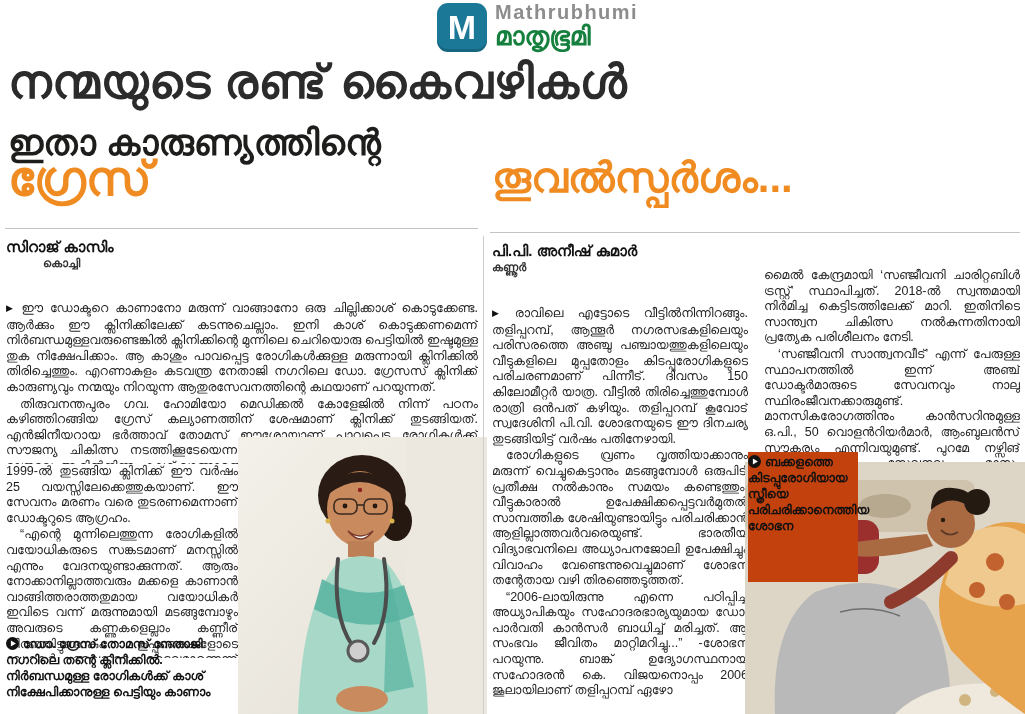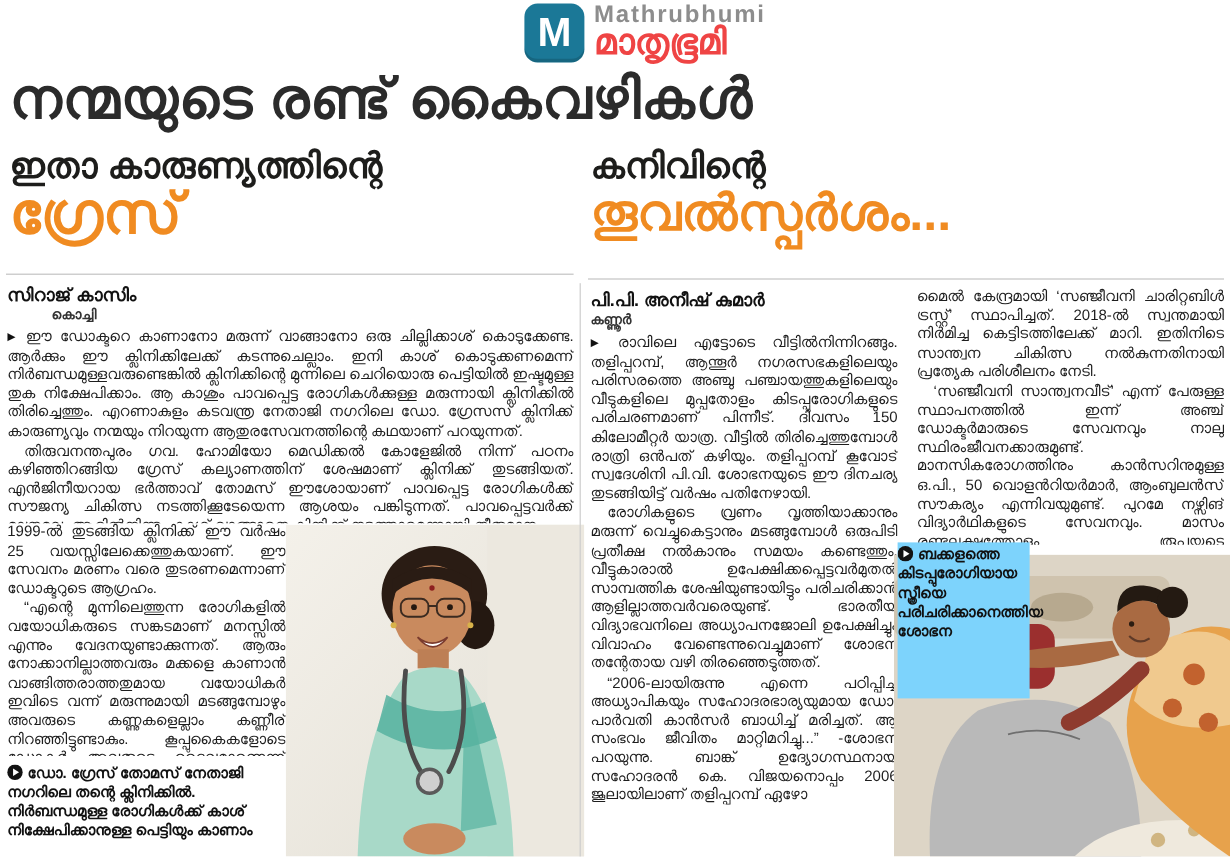--- a/index.html
+++ b/index.html
@@ -10,34 +10,34 @@
   
   .masthead{position:absolute;left:0;top:0;width:100%;height:56px;}
   .logo-wrap{position:absolute;left:437px;top:3px;display:flex;align-items:flex-start;}
   .logo-m{
     width:50px;height:49px;background:#1b7897;border-radius:11px;color:#fff;
     font-weight:bold;font-size:34px;display:flex;align-items:center;justify-content:center;
     box-shadow:inset 0 -3px 0 rgba(0,0,0,.15);
   }
   .brand-col{margin-left:8px;display:flex;flex-direction:column;}
   .brand-en{color:#8d8d8d;font-weight:bold;font-size:20px;letter-spacing:1.5px;line-height:18px;}
-  .brand-ml{color:#ef4444;font-weight:bold;font-size:30px;line-height:30px;}
+  .brand-ml{color:#15803d;font-weight:bold;font-size:26px;line-height:30px;}
   
   .main-headline{
     position:absolute;left:8px;top:56px;width:860px;
     font-size:47px;font-weight:700;color:#2b2b2b;letter-spacing:.5px;line-height:1.1;
   }
   
-  .kicker{position:absolute;font-weight:bold;color:#1d1d1b;font-size:30px;line-height:1.15;}
+  .kicker{position:absolute;font-weight:bold;color:#1d1d1b;font-size:36px;line-height:1.15;}
   .big-head{position:absolute;font-weight:bold;color:#f08b21;line-height:1.05;}
   .rule-h{position:absolute;height:1px;background:#c3c3c3;}
   .rule-v{position:absolute;width:1px;background:#cccccc;}
   .byline-name{position:absolute;font-weight:bold;font-size:15px;color:#111;text-align:right;}
   .byline-place{position:absolute;font-weight:bold;font-size:11.5px;color:#333;}
-  .body-block{position:absolute;font-size:12.5px;line-height:15.6px;text-align:justify;color:#1e1e1e;overflow:hidden;}
+  .body-block{position:absolute;font-size:12.5px;line-height:15.6px;text-align:justify;color:#1e1e1e;overflow:hidden;margin-top:28px;}
   .body-block p{margin:0;}
   .body-block p + p{text-indent:14px;margin-top:1px;}
   .lead-arrow{font-size:9px;color:#111;margin-right:5px;position:relative;top:-1px;}
   .caption{position:absolute;font-weight:bold;font-size:12.5px;line-height:16px;color:#111;}
   .cap-icon{display:inline-block;width:13px;height:13px;vertical-align:-2px;margin-right:4px;}
   .photo{position:absolute;overflow:hidden;border-bottom:1px solid #d7d7d7;}
   .photo svg{display:block;}
 </style>
 </head>
 <body>
@@ -123,21 +123,20 @@
       <path d="M100 122 q-6 56 14 86" fill="none" stroke="#4c4c4c" stroke-width="4" stroke-linecap="round"></path>
       <path d="M146 122 q8 52 -10 84" fill="none" stroke="#4c4c4c" stroke-width="4" stroke-linecap="round"></path>
       <circle cx="120" cy="214" r="10" fill="#cfcfcf" stroke="#5a5a5a" stroke-width="3"></circle>
 
       <ellipse cx="124" cy="262" rx="26" ry="13" fill="#c98a5e"></ellipse>
     </svg>
   </div>
 
   <div class="rule-v" style="left:483px;top:236px;height:478px;"></div>
 
-  <div class="kicker" style="left:492px;top:122px;">കനിവിന്റെ</div>
   <div class="big-head" style="left:492px;top:156px;font-size:42px;">തൂവൽസ്പർശം...</div>
   <div class="rule-h" style="left:490px;top:232px;width:530px;"></div>
 
   <div class="byline-name" style="left:492px;top:242px;">പി.പി. അനീഷ് കുമാർ</div>
   <div class="byline-place" style="left:492px;top:261px;">കണ്ണൂർ</div>
 
   <div class="body-block" style="left:492px;top:278px;width:256px;height:436px;">
     <p>
       <span class="lead-arrow">▶</span><span>രാവിലെ എട്ടോടെ വീട്ടിൽനിന്നിറങ്ങും. തളിപ്പറമ്പ്, ആന്തൂർ നഗരസഭകളിലെയും പരിസരത്തെ അഞ്ചു പഞ്ചായത്തുകളിലെയും വീടുകളിലെ മുപ്പതോളം കിടപ്പുരോഗികളുടെ പരിചരണമാണ് പിന്നീട്. ദിവസം 150 കിലോമീറ്റർ യാത്ര. വീട്ടിൽ തിരിച്ചെത്തുമ്പോൾ രാത്രി ഒൻപത് കഴിയും. തളിപ്പറമ്പ് കൂവോട് സ്വദേശിനി പി.വി. ശോഭനയുടെ ഈ ദിനചര്യ തുടങ്ങിയിട്ട് വർഷം പതിനേഴായി.</span>
     </p>
@@ -186,20 +185,20 @@
       <path d="M186 48 q20 -18 40 -2 q6 -18 -18 -20 q-22 -2 -22 22z" fill="#241a12"></path>
       <circle cx="232" cy="40" r="13" fill="#241a12"></circle>
       <path d="M196 68 q8 8 17 2" stroke="#5e3a28" stroke-width="1.8" fill="none"></path>
       <circle cx="198" cy="58" r="2.2" fill="#2c1d12"></circle>
 
       <path d="M188 84 q-50 16 -96 8 q-6 -6 2 -10 q48 -6 88 -10 z" fill="#a96a42"></path>
       <path d="M206 96 q-30 30 -60 44" stroke="#8e3b2e" stroke-width="14" stroke-linecap="round" fill="none"></path>
     </svg>
   </div>
 
-  <div class="caption" style="left:748px;top:452px;width:106px;height:126px;background:#7dd3fc;padding:2px 4px 2px 0;">
+  <div class="caption" style="left:748px;top:452px;width:106px;height:126px;background:#c2410c;padding:2px 4px 2px 0;">
     <span class="cap-icon"><svg viewBox="0 0 16 16" width="13" height="13">
           <circle cx="8" cy="8" r="8" fill="#121212"></circle>
           <path d="M6 4.2l6.2 3.8L6 11.8z" fill="#ffffff"></path>
         </svg></span><span>ബക്കളത്തെ കിടപ്പുരോഗിയായ സ്ത്രീയെ പരിചരിക്കാനെത്തിയ ശോഭന</span>
   </div>
 
 </div>
 
 </body></html>

